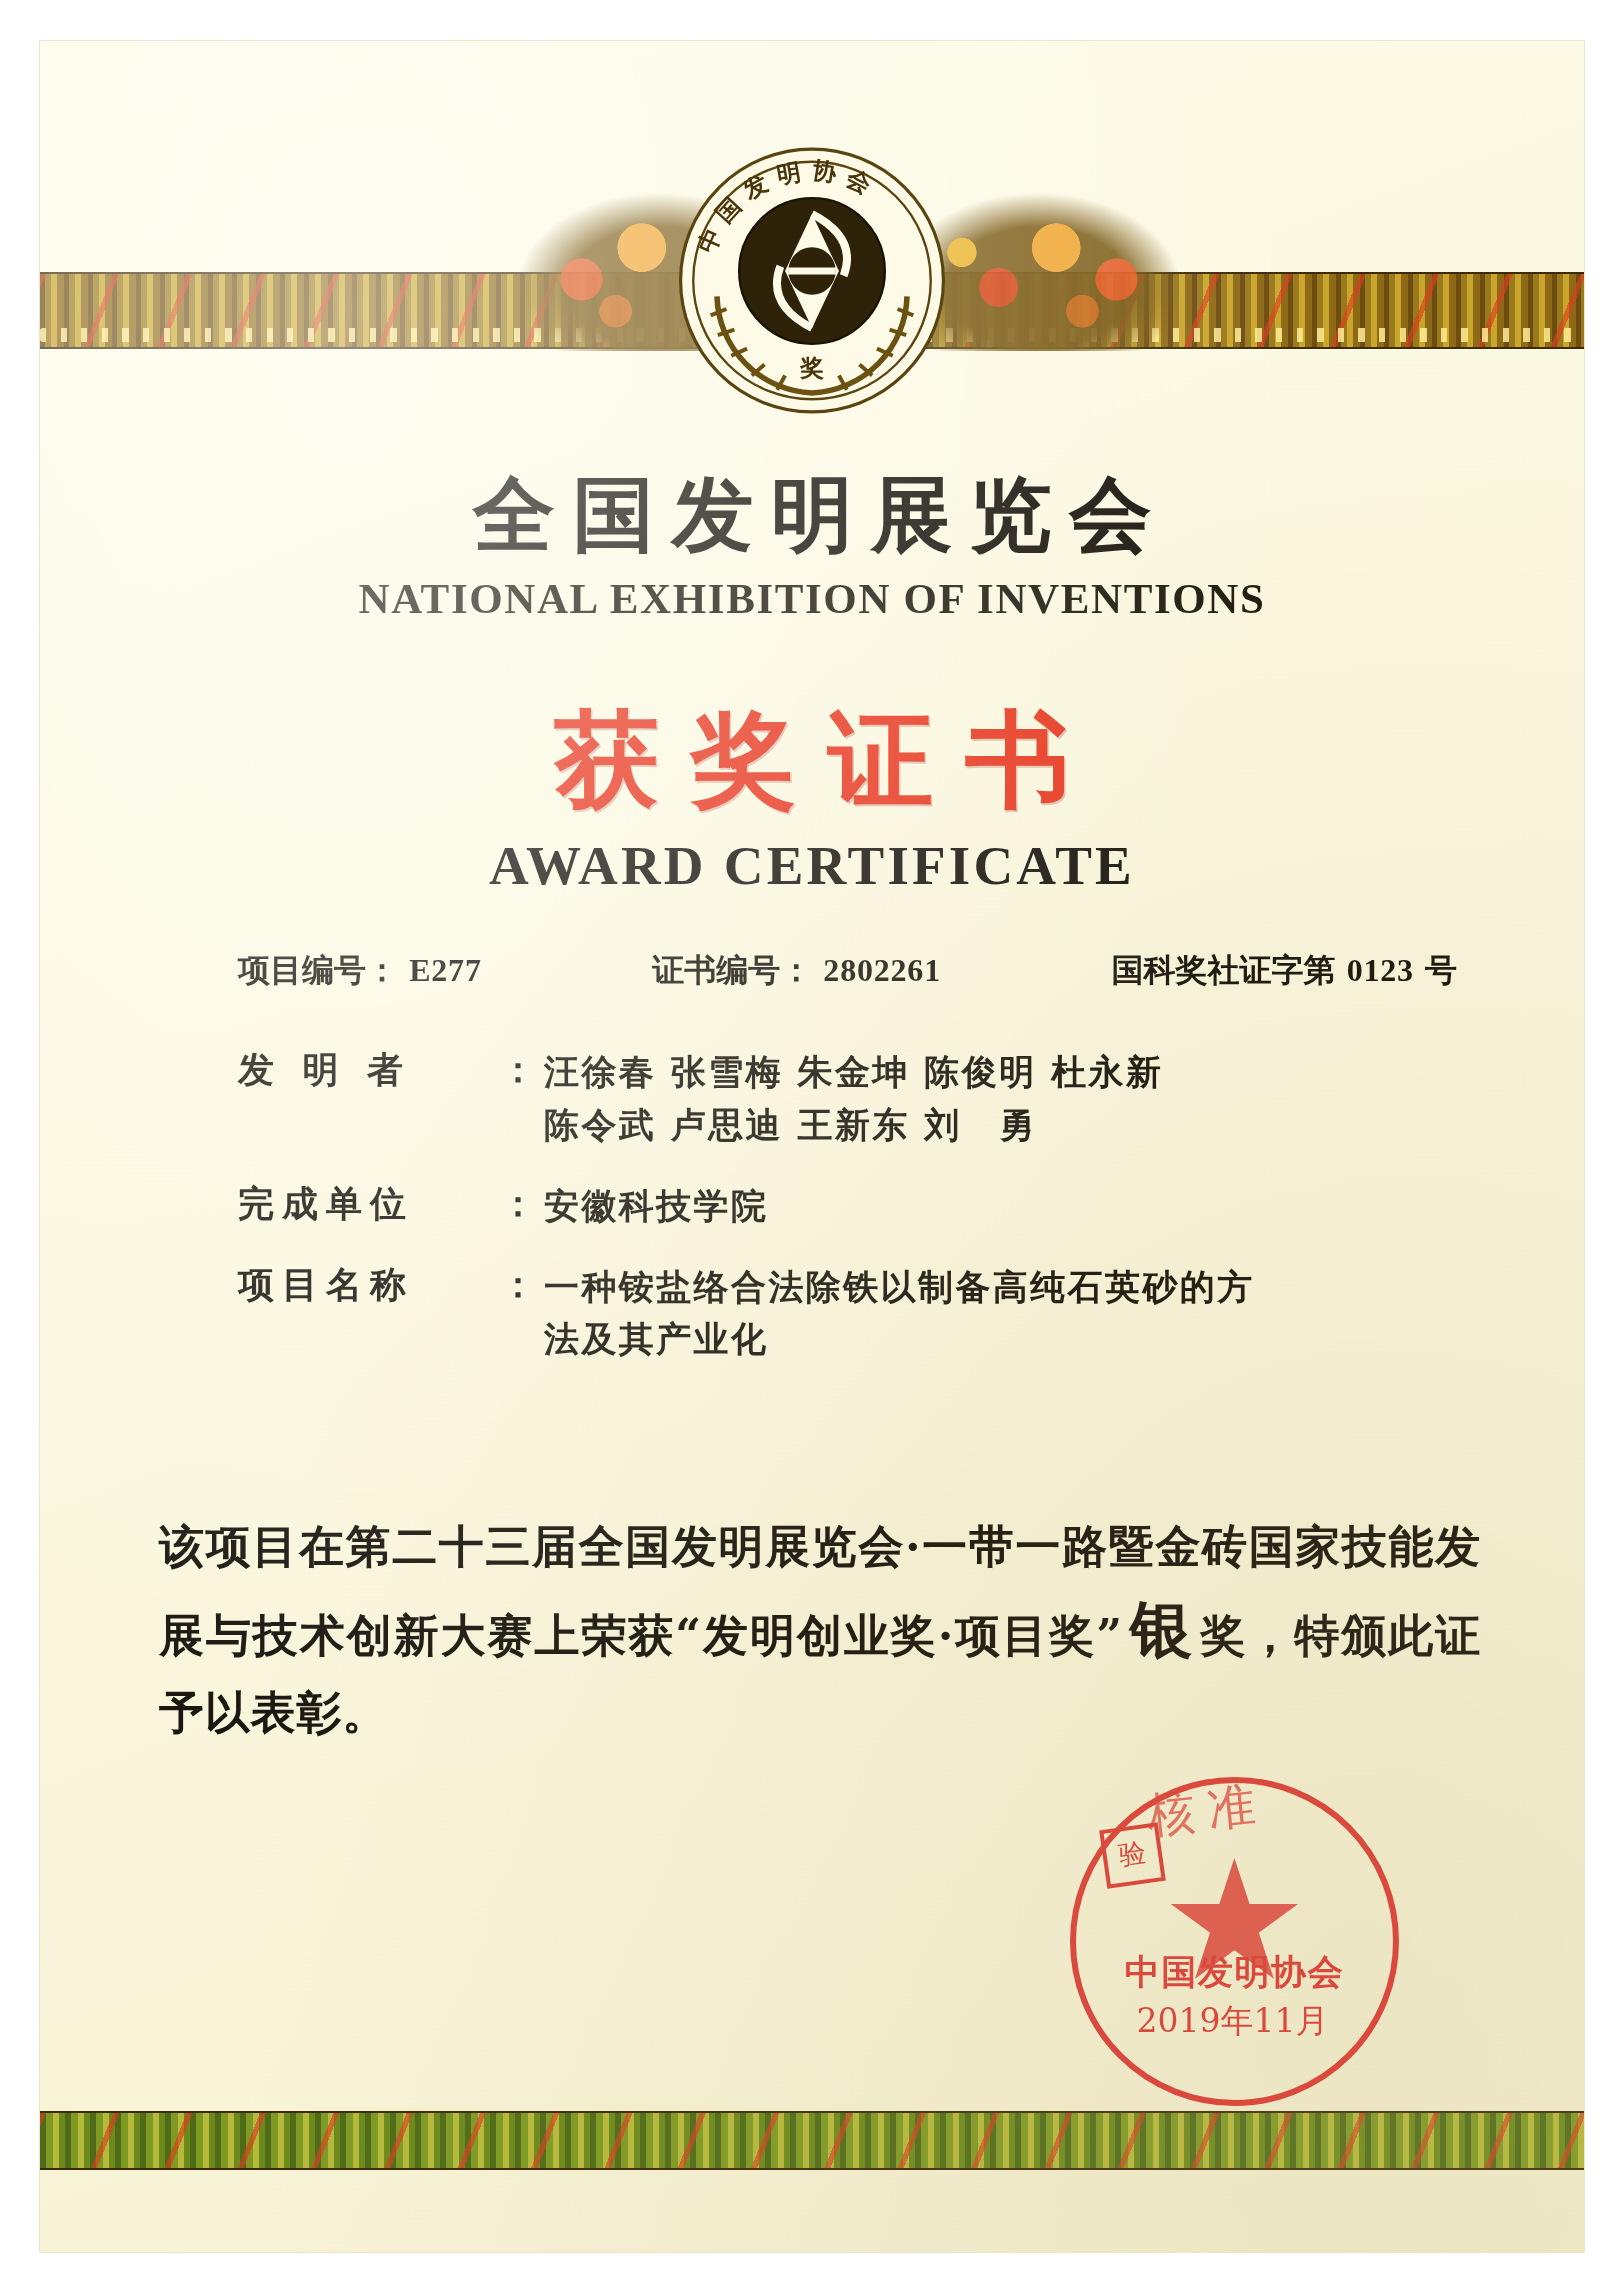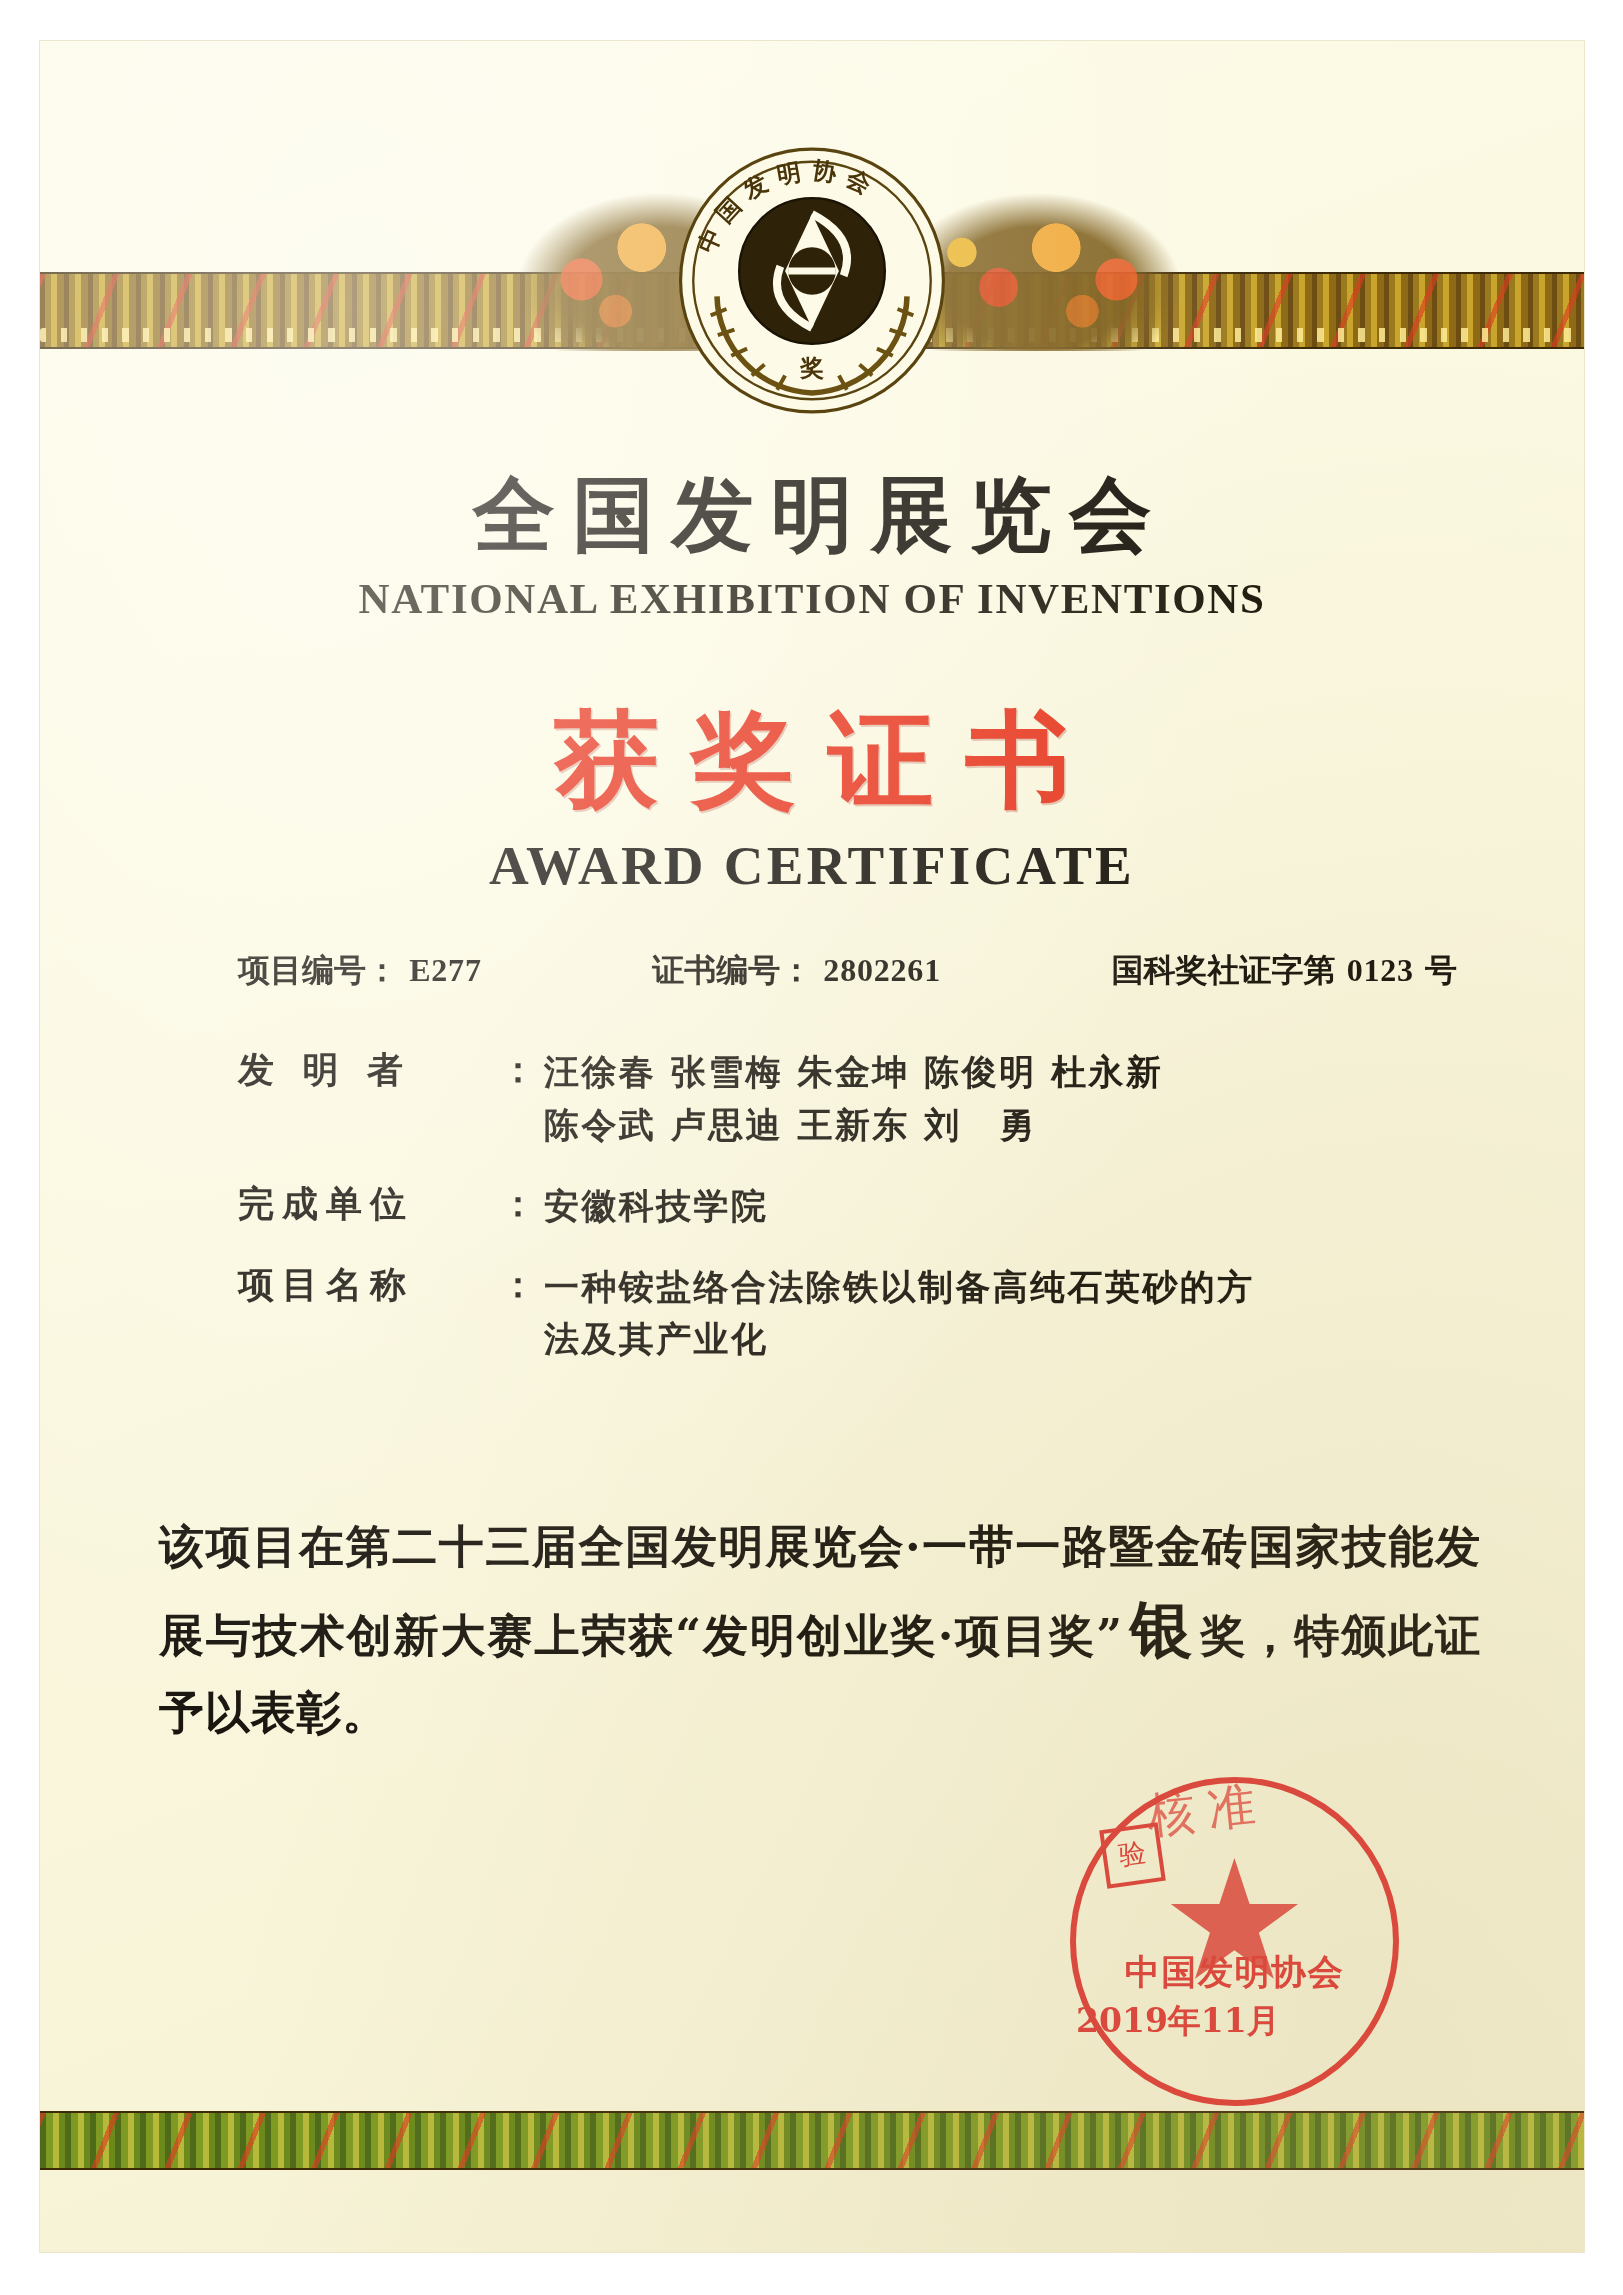--- a/index.html
+++ b/index.html
@@ -251,23 +251,24 @@
     left: 0; right: 0; top: 166px;
     text-align: center;
     font-family: "DejaVu Serif", serif;
     font-size: 35px;
     font-weight: 700;
     letter-spacing: 1.6px;
   }
   .seal .seal-date {
     position: absolute;
     left: 0; right: 4px; top: 216px;
+    text-align: center;
     font-family: "DejaVu Serif", serif;
     font-size: 33px;
-    font-weight: 700;
+    font-weight: 400;
   }
   .seal .overstamp {
     position: absolute;
     left: 27px; top: 43px;
     width: 51px; height: 51px;
     border: 4px solid #d8342a;
     font-size: 27px;
     line-height: 48px;
     text-align: center;
     font-family: "DejaVu Serif", serif;

